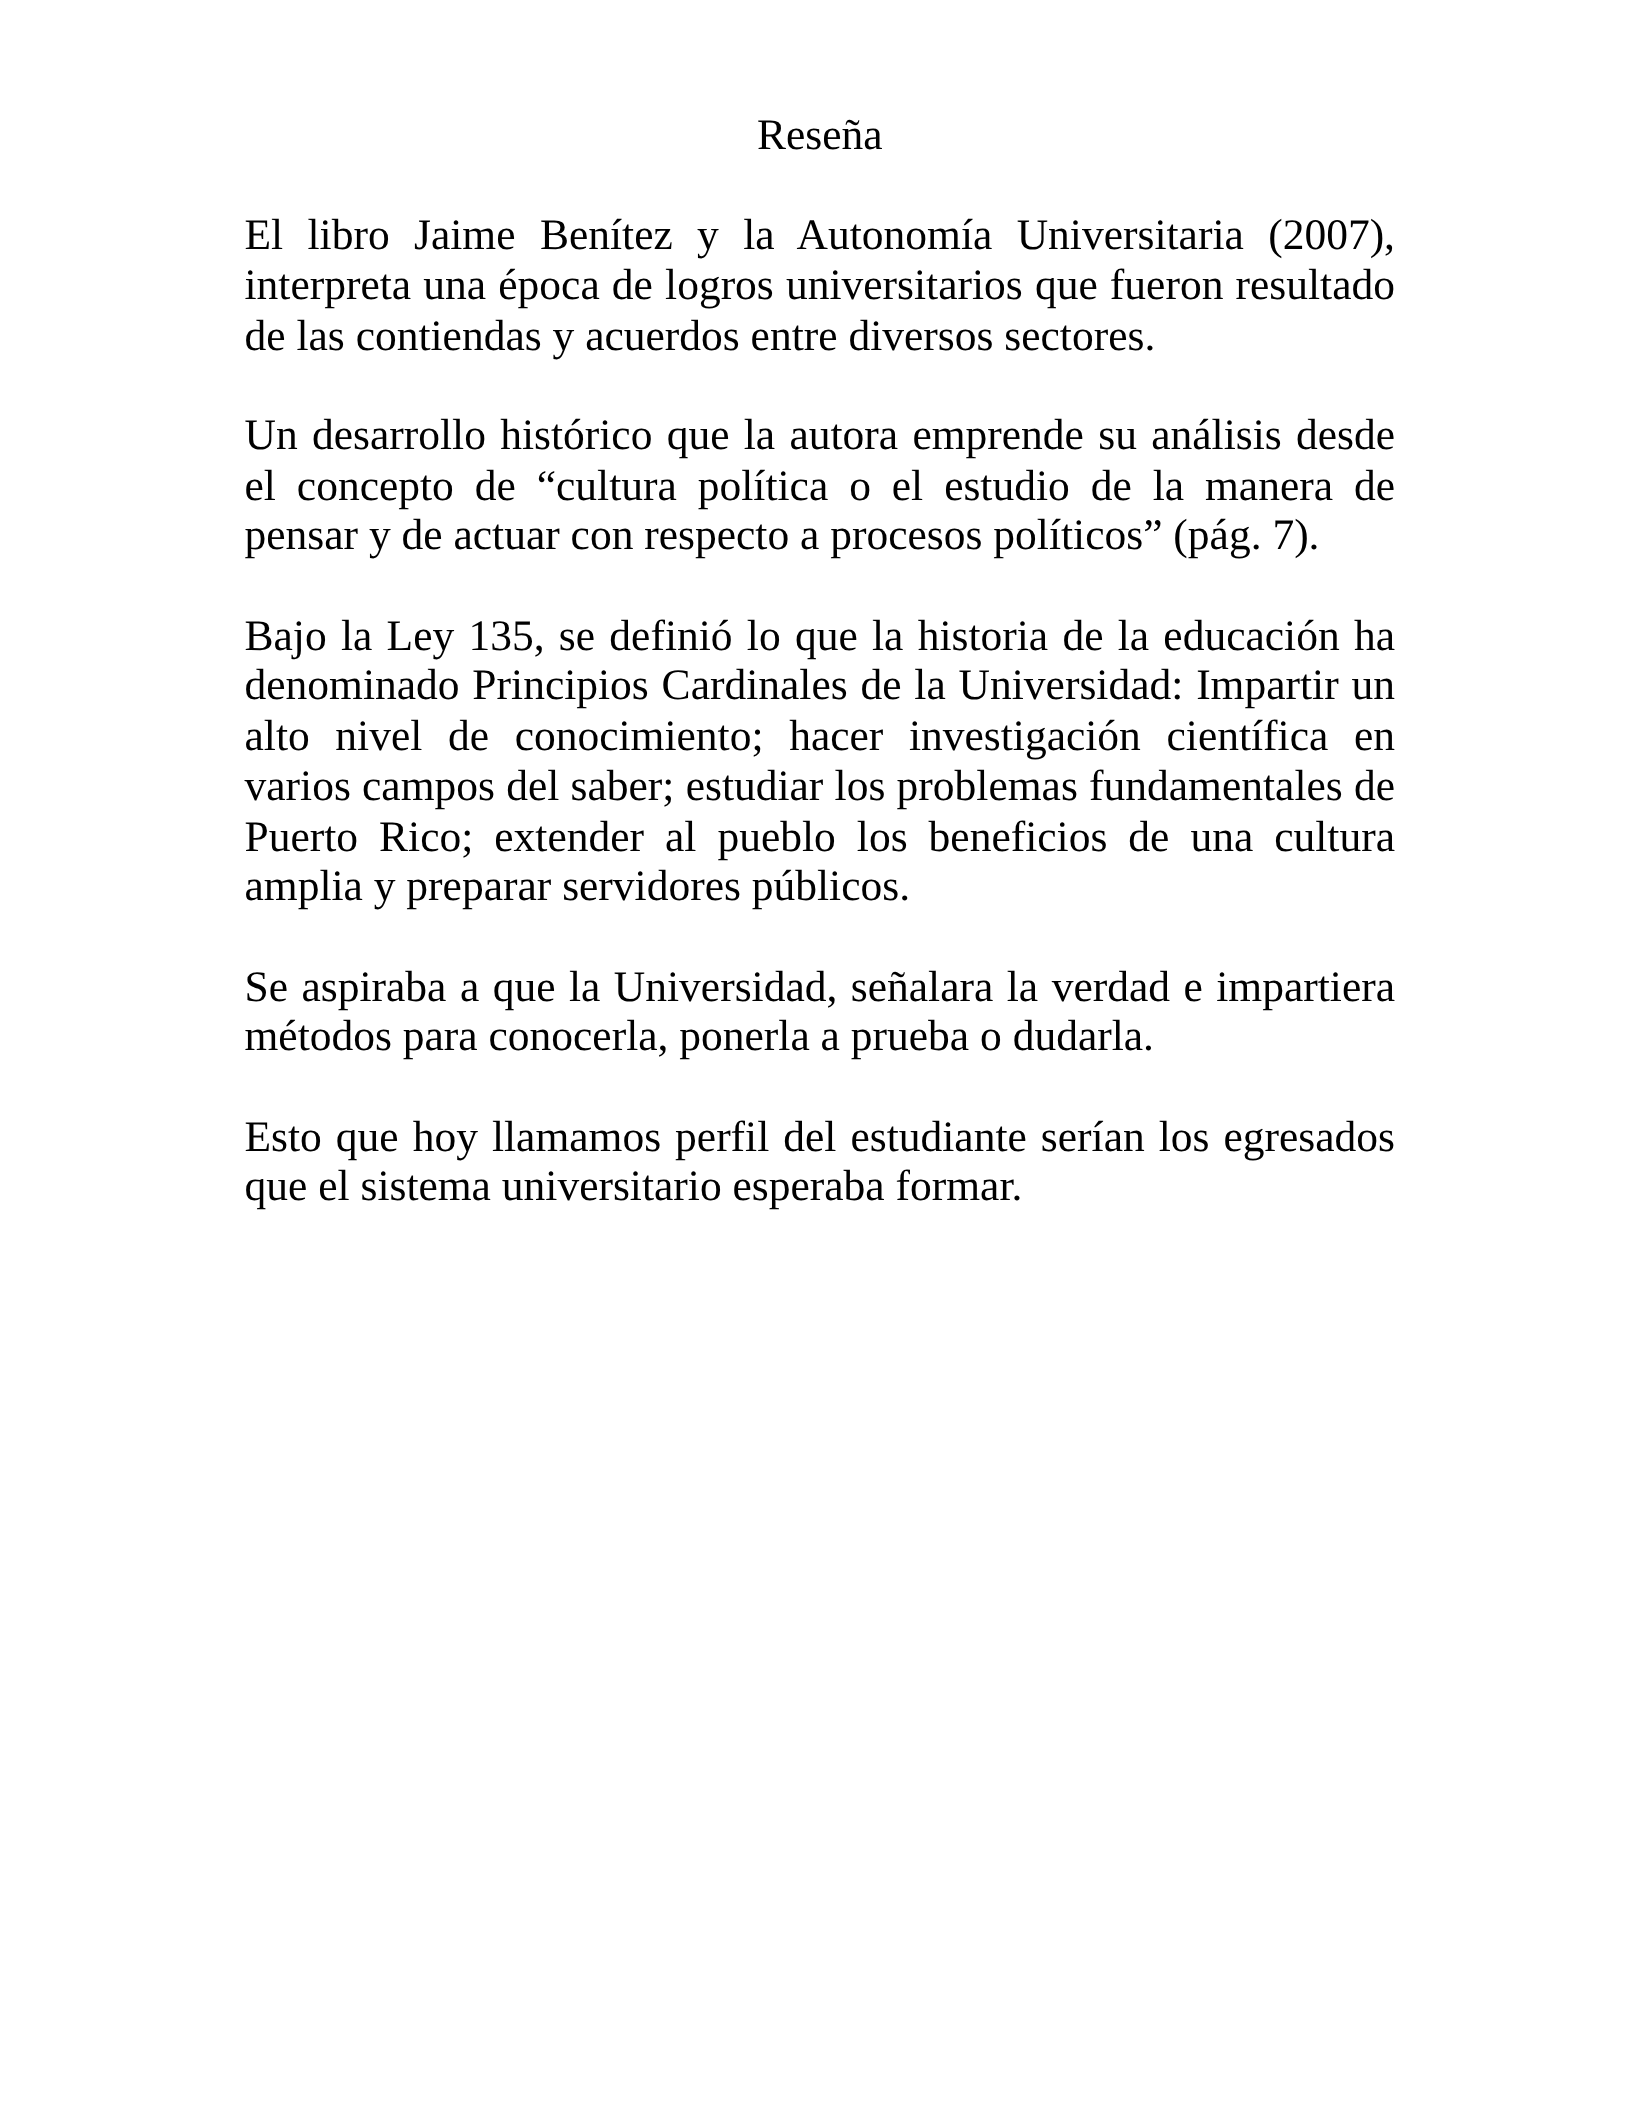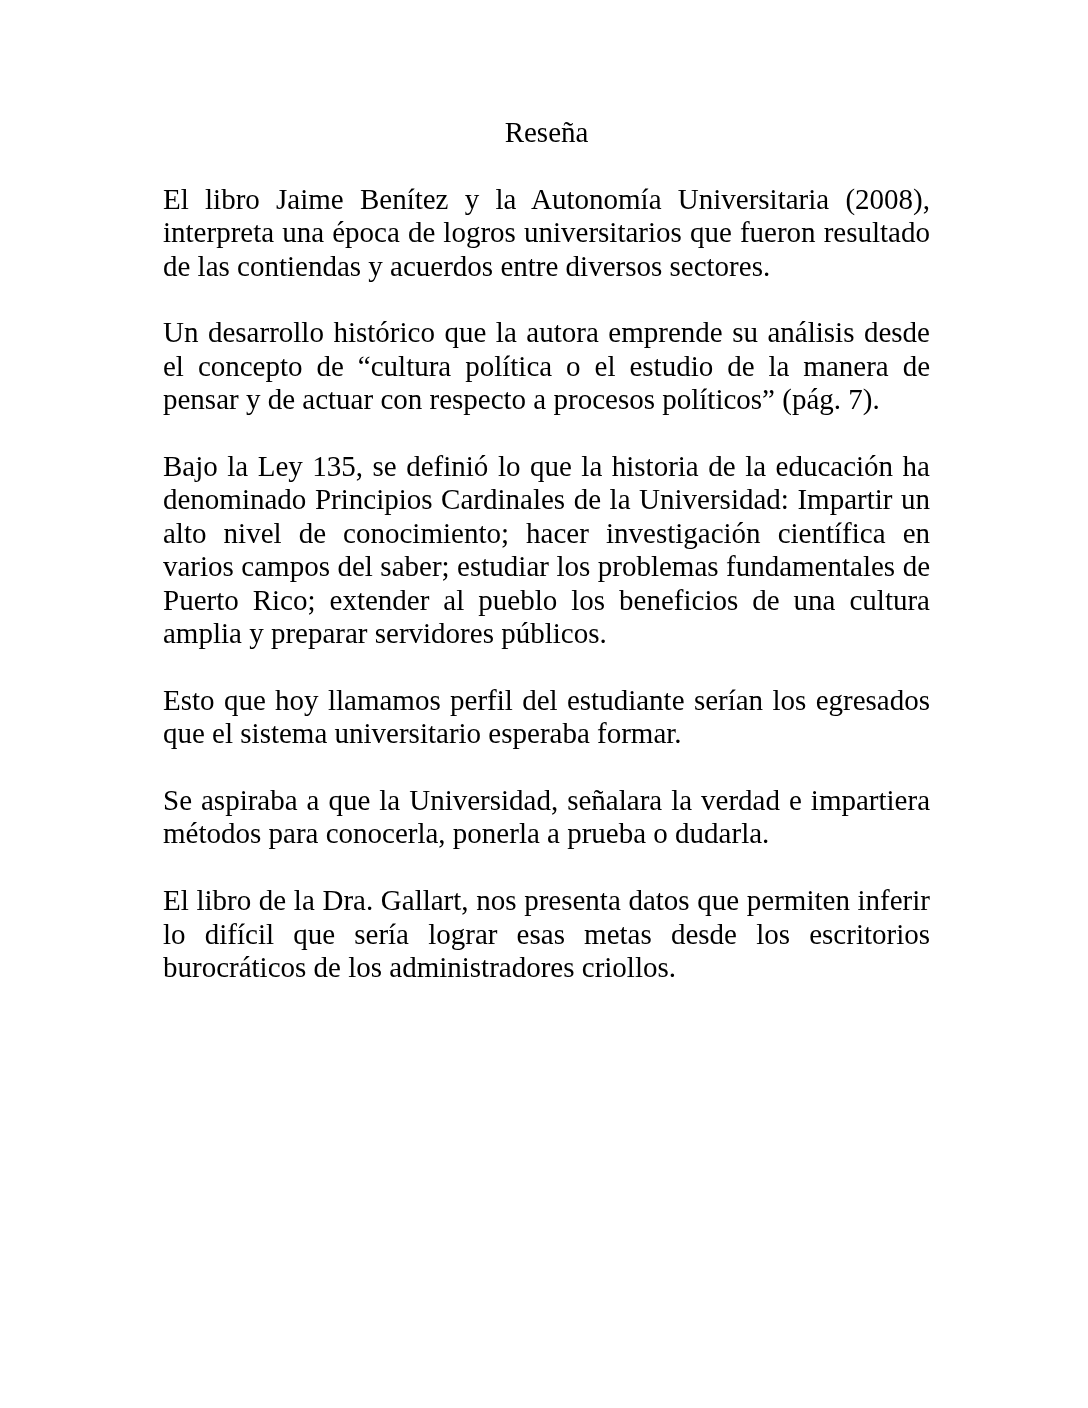--- a/index.html
+++ b/index.html
@@ -9,21 +9,21 @@
   }
   .page {
     position: relative;
     width: 1088px;
     height: 1408px;
     background: #ffffff;
     color: #000000;
     font-family: "Liberation Serif", serif;
     overflow: hidden;
     box-sizing: border-box;
-    padding-top: 116px;
+    padding-top: 74px;
   }
   .doc-title {
     width: 767px;
     margin: 0 auto 33.4px 163px;
     font-size: 29px;
     line-height: 33.4px;
     font-weight: normal;
     text-align: center;
   }
   .doc-body {
@@ -36,20 +36,19 @@
     line-height: 33.4px;
     text-align: justify;
   }
 </style>
 </head>
 <body>
 
 <div class="page">
   <h1 class="doc-title">Reseña</h1>
   <div class="doc-body">
-    <p>El libro Jaime Benítez y la Autonomía Universitaria (2008), interpreta una época de logros universitarios que fueron resultado de las contiendas y acuerdos entre diversos sectores.</p>
+    <p>El libro Jaime Benítez y la Autonomía Universitaria (2007), interpreta una época de logros universitarios que fueron resultado de las contiendas y acuerdos entre diversos sectores.</p>
     <p>Un desarrollo histórico que la autora emprende su análisis desde el concepto de “cultura política o el estudio de la manera de pensar y de actuar con respecto a procesos políticos” (pág. 7).</p>
     <p>Bajo la Ley 135, se definió lo que la historia de la educación ha denominado Principios Cardinales de la Universidad:  Impartir un alto nivel de conocimiento; hacer investigación científica en varios campos del saber; estudiar los problemas fundamentales de Puerto Rico; extender al pueblo los beneficios de una cultura amplia y preparar servidores públicos.</p>
+    <p>Se aspiraba a que la Universidad, señalara la verdad e impartiera métodos para conocerla, ponerla a prueba o dudarla.</p>
     <p>Esto que hoy llamamos perfil del estudiante serían los egresados que el sistema universitario esperaba formar.</p>
-    <p>Se aspiraba a que la Universidad, señalara la verdad e impartiera métodos para conocerla, ponerla a prueba o dudarla.</p>
-    <p>El libro de la Dra. Gallart, nos presenta datos que permiten inferir lo difícil que sería lograr esas metas desde los escritorios burocráticos de los administradores criollos.</p>
   </div>
 </div>
 
 </body></html>

